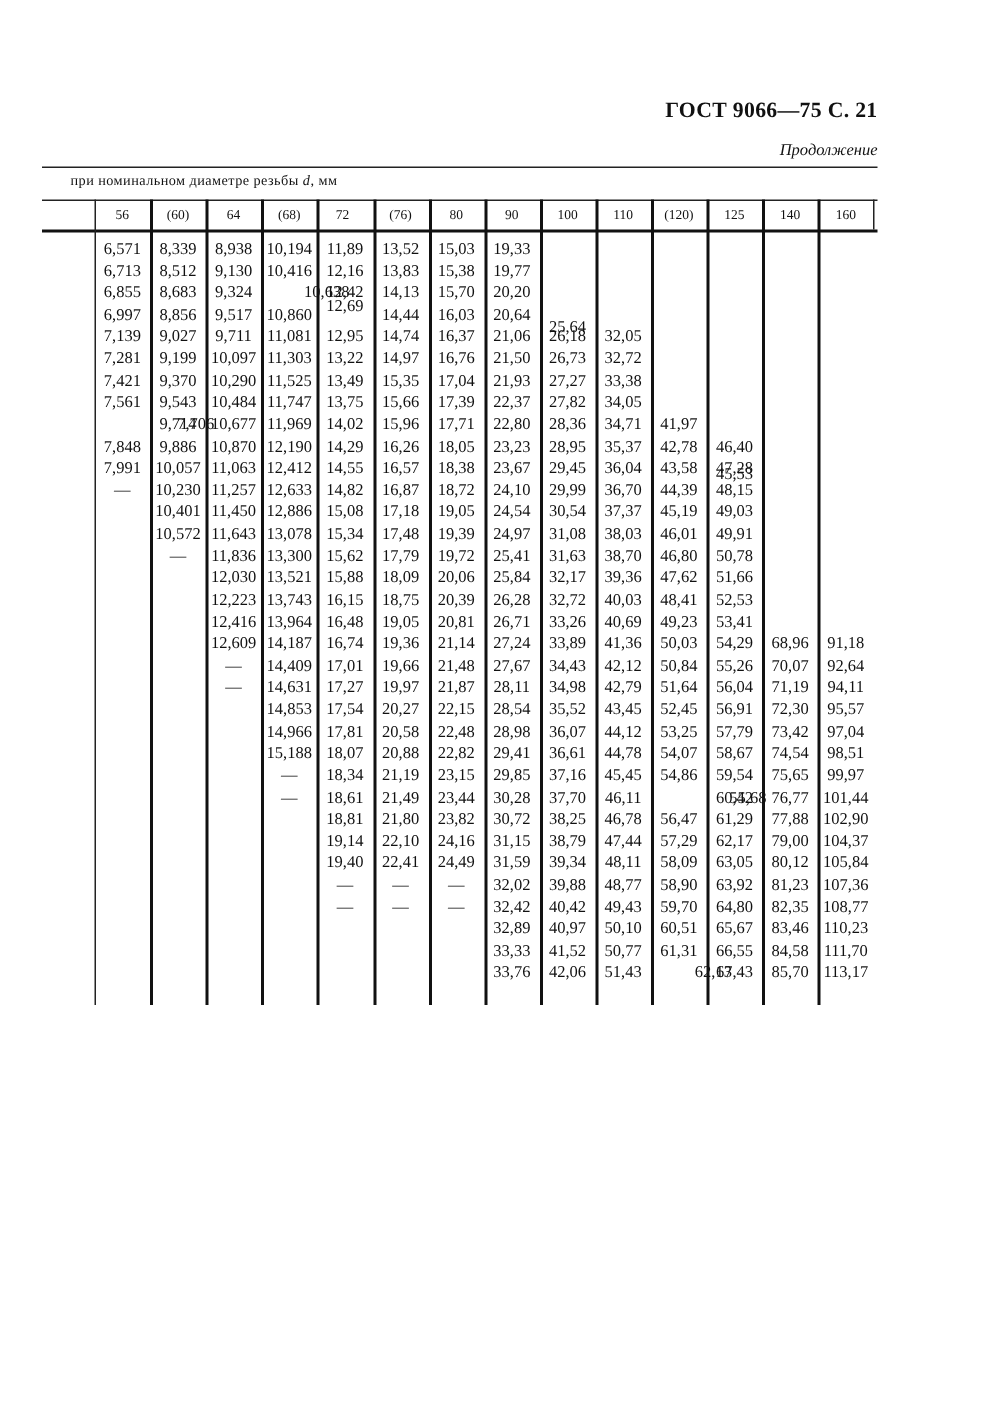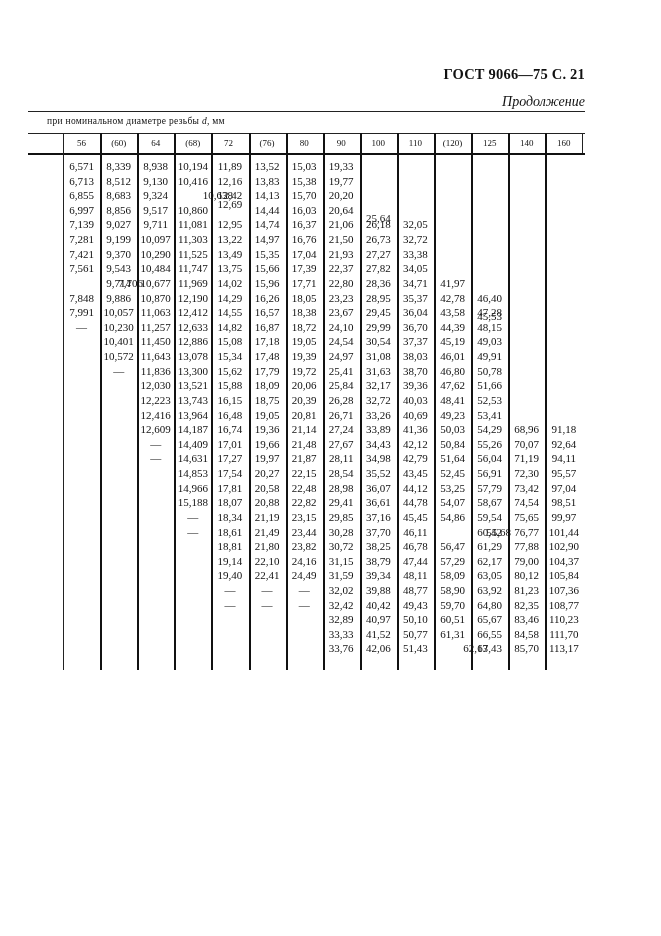--- a/index.html
+++ b/index.html
@@ -1,19 +1,19 @@
 <!DOCTYPE html>
 <html><head>
 <meta charset="utf-8">
 <style>
   html, body { margin: 0; padding: 0; background: #ffffff; }
   body { width: 661px; height: 936px; position: relative; overflow: hidden;
          font-family: "Liberation Serif", "DejaVu Serif", serif; color: #111; }
   .doc-title { position: absolute; right: 76px; top: 66px; font-weight: bold; font-size: 14.5px; letter-spacing: 0.2px; }
-  .continuation { position: absolute; right: 76px; top: 94px; font-style: italic; font-size: 14px; }
+  .continuation { position: absolute; right: 76px; top: 94px; font-style: italic; font-size: 11px; }
   .table-wrap { position: absolute; left: 28px; top: 111px; width: 557px; }
   .rule-top { position: absolute; left: 0; top: 0; width: 557px; border-top: 1px solid #222; }
   .caption { position: absolute; left: 19px; top: 5px; font-size: 9.5px; letter-spacing: 0.3px; }
   .caption i { font-style: italic; }
   .rule-mid { position: absolute; left: 0; top: 22px; width: 557px; border-top: 1px solid #222; }
   .rule-thick { position: absolute; left: 0; top: 42px; width: 557px; border-top: 2px solid #111; }
   .hdr { position: absolute; top: 27px; font-size: 9px; text-align: center; }
   .vline { position: absolute; top: 22px; border-left: 1px solid #222; }
   .vline.thick { border-left: 2px solid #111; }
   .cell { position: absolute; font-size: 11px; text-align: center; white-space: nowrap; line-height: 14px; }

